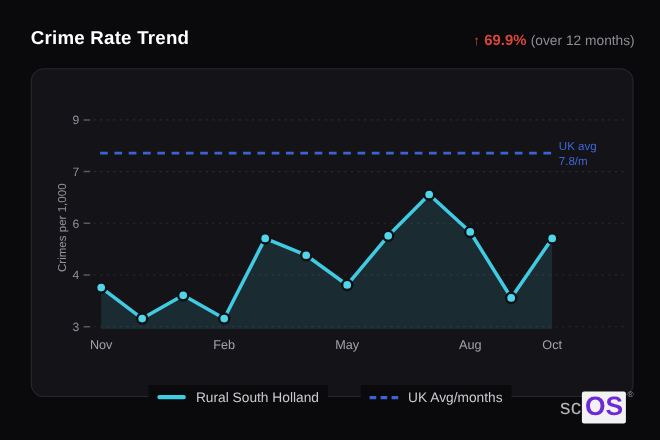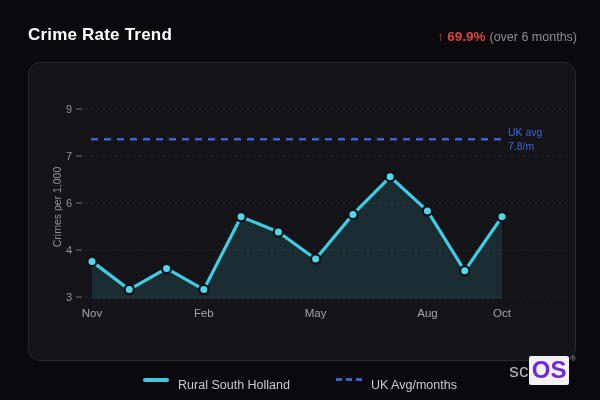--- a/index.html
+++ b/index.html
@@ -29,22 +29,22 @@
     transform:rotate(-90deg);transform-origin:center;
     color:#92929b;font-size:10.5px;text-align:center;
   }
   svg{position:absolute;left:0;top:0;}
   svg text{font-family:"Liberation Sans","DejaVu Sans",sans-serif;}
   .legend{
     position:absolute;left:0;top:350px;width:600px;
     display:flex;justify-content:center;align-items:center;gap:30px;
   }
   .legend-item{
-    display:flex;gap:9px;
-    background:#0a0a0d;padding:4px 8px;cursor:default;margin-top:24px;
+    display:flex;align-items:center;gap:9px;
+    background:#0a0a0d;padding:4px 8px;cursor:default;
   }
   .legend-item .lab{color:#c9c9cf;font-size:12.5px;}
   .sw-solid{width:26px;height:4px;border-radius:2px;background:#41cbe2;}
   .sw-dash{width:26px;height:0;border-top:3px dashed #3d63d0;}
   .logo{
     position:absolute;right:24px;top:356px;
     display:flex;align-items:center;
   }
   .logo .pre{color:#b5b5b9;font-size:19px;letter-spacing:.3px;}
   .logo .box{
@@ -56,21 +56,21 @@
 </head>
 <body>
 
 <div class="stage">
 
   <div class="title">Crime Rate Trend</div>
 
   <div class="trend">
     <span class="arrow">↑</span>
       <span class="pct">69.9%</span>
-    <span>(over 6 months)</span>
+    <span>(over 12 months)</span>
   </div>
 
   <div class="panel">
     <div class="ylab">Crimes per 1,000</div>
     <svg id="chart-svg" width="548" height="299" viewBox="0 0 548 299">
         <line x1="56" y1="46" x2="540" y2="46" stroke="#2a2a32" stroke-width="1" stroke-dasharray="2 4"></line>
         <line x1="47" y1="46" x2="53" y2="46" stroke="#585861" stroke-width="1.4"></line>
         <text x="43" y="50" fill="#92929b" font-size="11" text-anchor="end">9</text>
         <line x1="56" y1="93" x2="540" y2="93" stroke="#2a2a32" stroke-width="1" stroke-dasharray="2 4"></line>
         <line x1="47" y1="93" x2="53" y2="93" stroke="#585861" stroke-width="1.4"></line>

